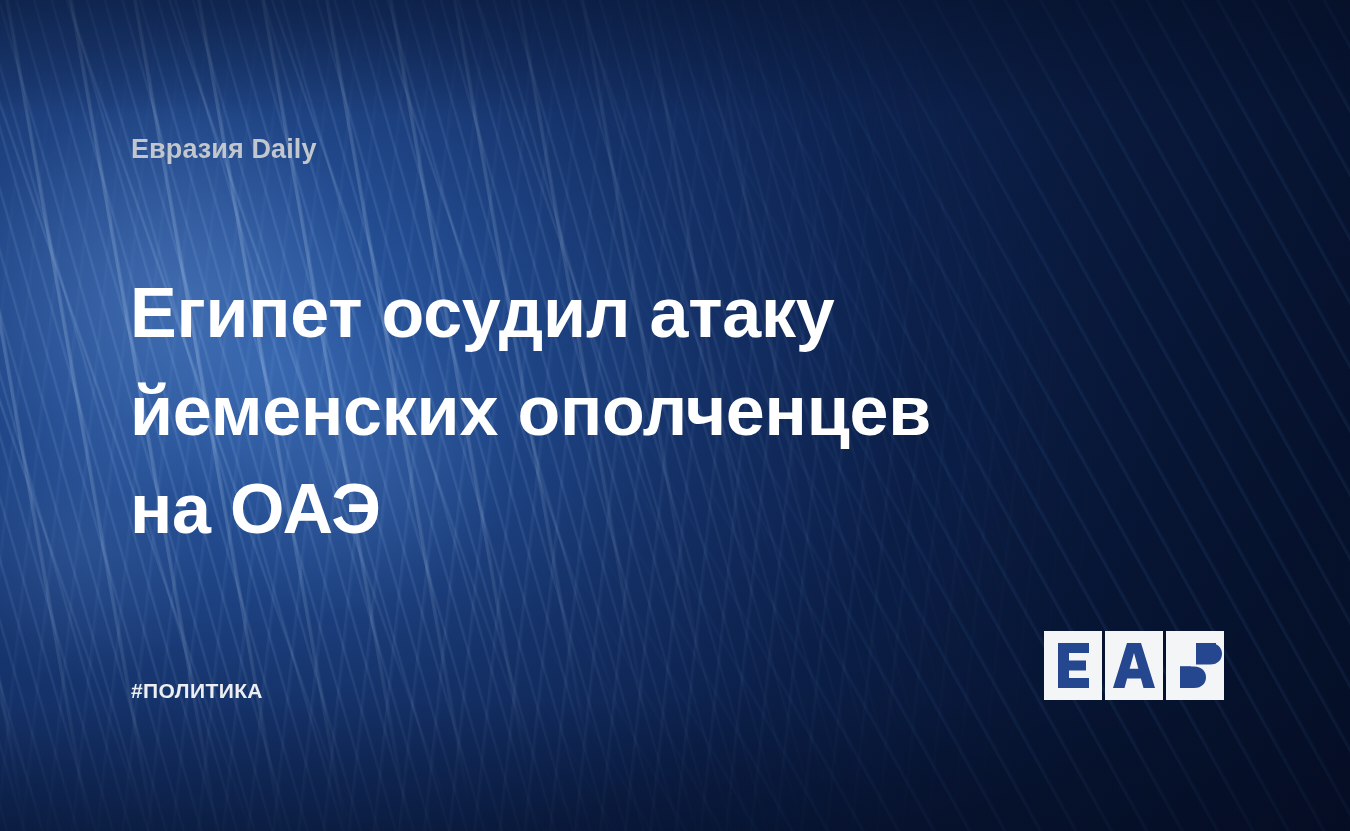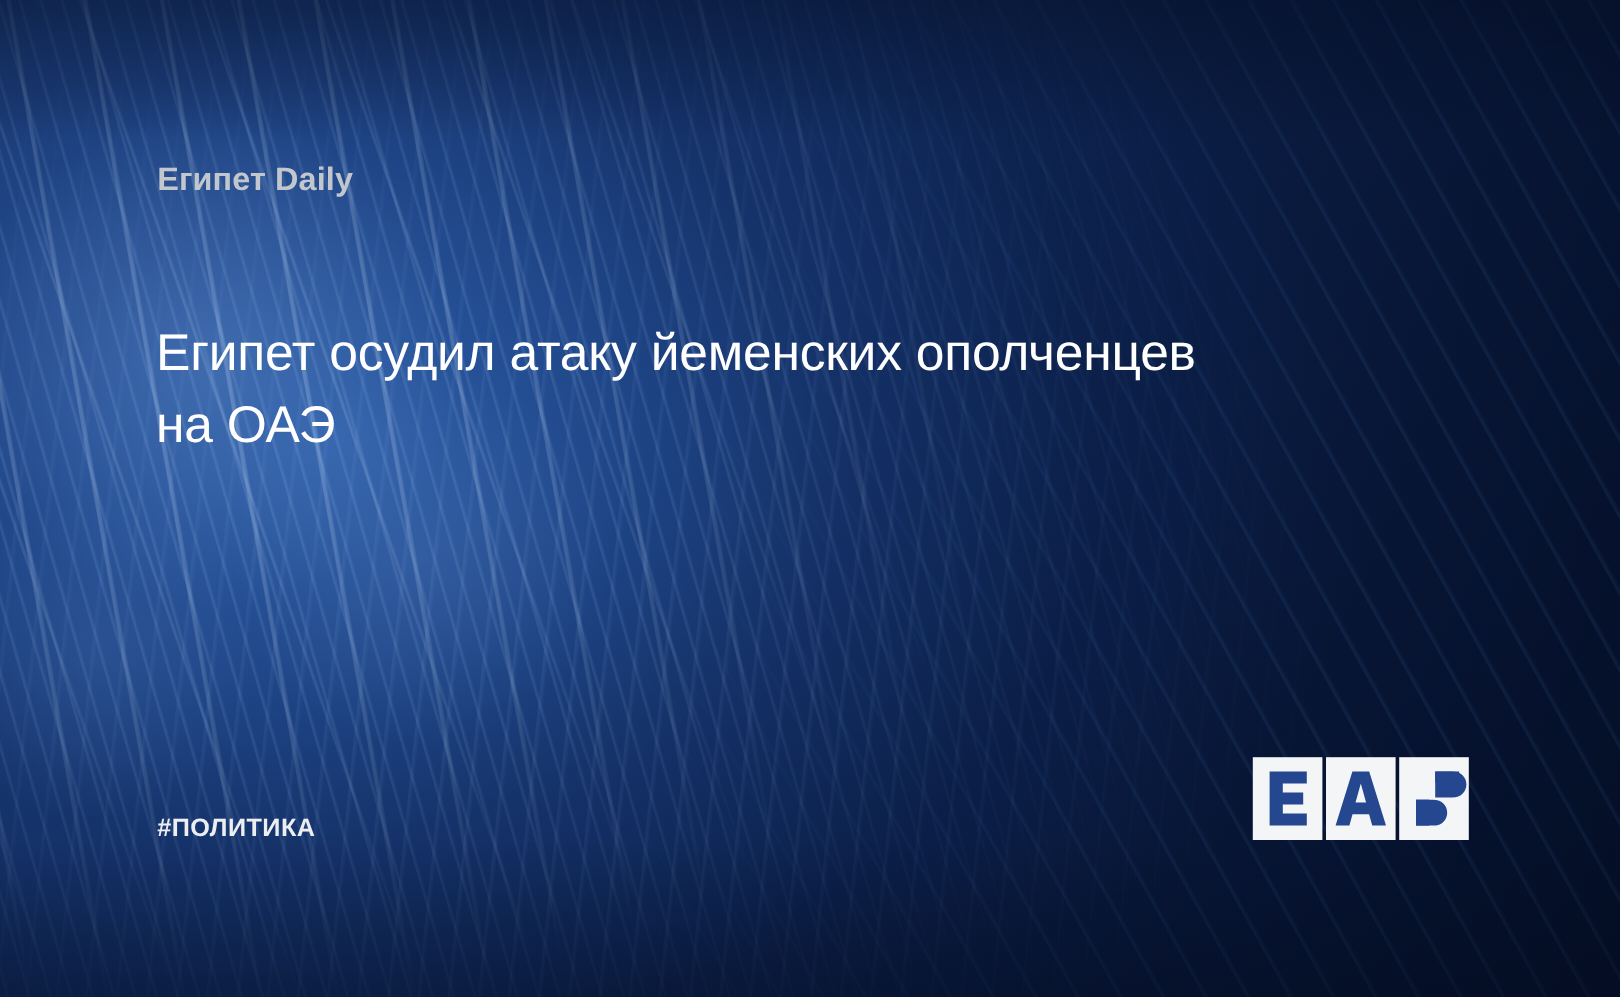--- a/index.html
+++ b/index.html
@@ -149,22 +149,22 @@
     line-height: 1;
     white-space: nowrap;
   }
 
   .headline {
     position: absolute;
     left: 130px;
     top: 264px;
     width: 900px;
     margin: 0;
-    font-size: 43px;
-    font-weight: normal;
+    font-size: 70px;
+    font-weight: bold;
     color: #ffffff;
     line-height: 1.40;
     letter-spacing: -0.2px;
   }
 
   .category-tag {
     position: absolute;
     left: 131px;
     top: 680px;
     font-size: 21px;
@@ -200,21 +200,21 @@
   <div class="bg-layer bg-base"></div>
   <div class="bg-layer bg-trails-a"></div>
   <div class="bg-layer bg-trails-b"></div>
   <div class="bg-layer bg-trails-c"></div>
   <div class="bg-layer bg-specks"></div>
   <div class="bg-layer bg-glow"></div>
   <div class="bg-layer bg-vignette"></div>
 
   <div class="content">
 
-    <div class="site-logo">Египет Daily</div>
+    <div class="site-logo">Евразия Daily</div>
 
     <h1 class="headline">Египет осудил атаку йеменских ополченцев на ОАЭ</h1>
 
     <div class="category-tag">#ПОЛИТИКА</div>
 
     <div class="ead-mark">
 
       <span class="ead-tile">
         <svg width="58" height="69" viewBox="0 0 58 69" aria-hidden="true">
           <path d="M14 12 H45 V22 H25 V29.5 H42 V39.5 H25 V47 H45 V57 H14 Z" fill="#25478f"></path>

